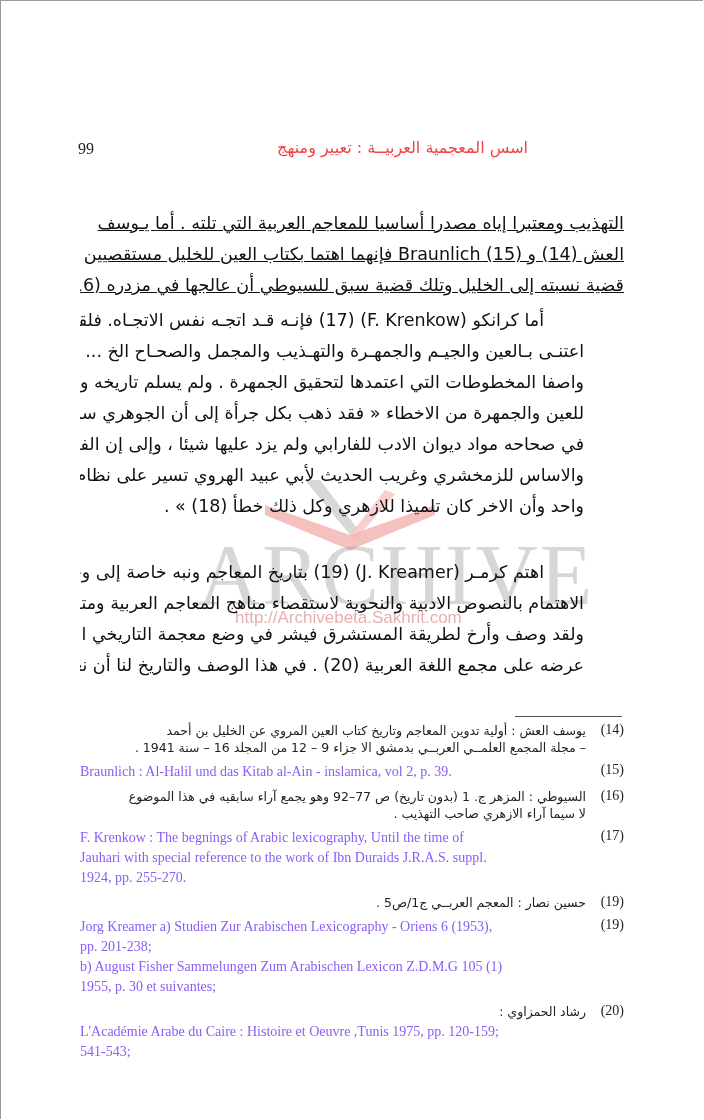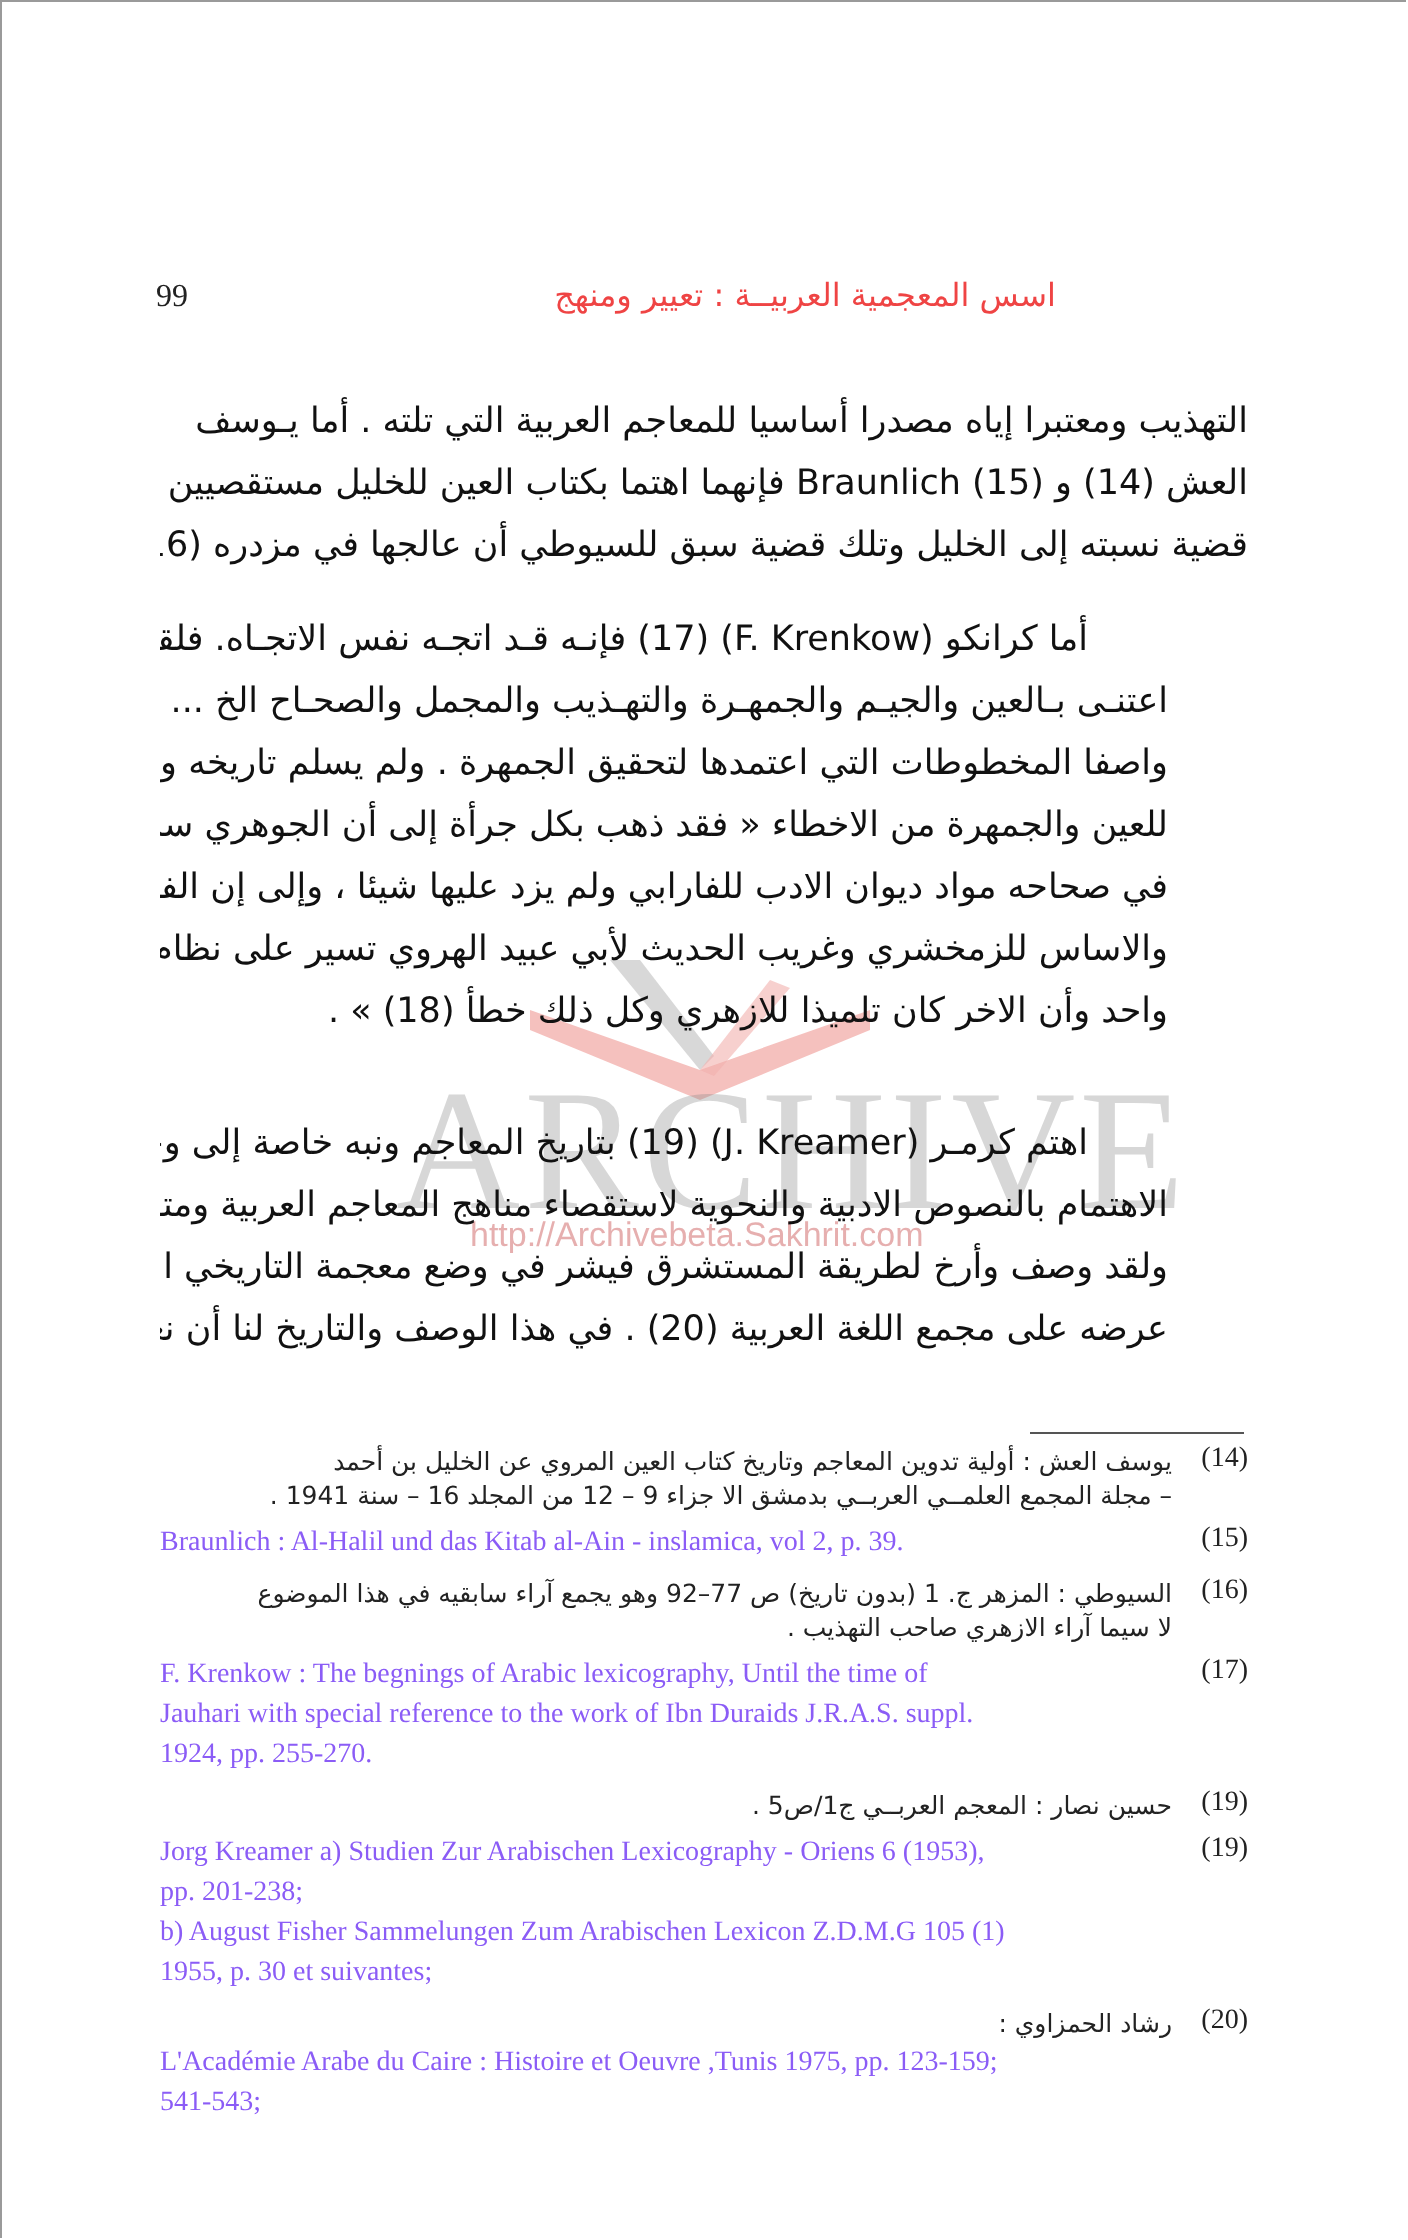--- a/index.html
+++ b/index.html
@@ -55,21 +55,21 @@
       left: 80px;
       width: 544px;
       direction: rtl;
       text-align: justify;
       text-align-last: right;
       font-family: "DejaVu Sans", sans-serif;
       font-size: 17.5px;
       line-height: 31px;
       color: #111;
     }
-    .para-1 { top: 196px; }
+    .para-1 { top: 208px; text-decoration: underline; }
     .para-2 { top: 305px; text-indent: 40px; }
     .para-3 { top: 557px; text-indent: 40px; }
     .line { display: block; white-space: nowrap; overflow: hidden; }
     .para-2 .line:first-child, .para-3 .line:first-child { padding-right: 40px; }
 
     .footnote-rule {
       position: absolute;
       top: 716px;
       left: 515px;
       width: 107px;
@@ -241,17 +241,17 @@
 
   <div class="fn" style="margin-bottom:2px;">
     <span class="fn-num">(20)</span>
     <div class="fn-ar">
       <div>رشاد الحمزاوي :</div>
     </div>
   </div>
 
   <div class="fn">
     <div class="fn-en">
-      <div>L'Académie Arabe du Caire : Histoire et Oeuvre ,Tunis 1975, pp. 123-159;</div>
+      <div>L'Académie Arabe du Caire : Histoire et Oeuvre ,Tunis 1975, pp. 120-159;</div>
       <div>541-543;</div>
     </div>
   </div>
 </div>
 
 </body></html>

